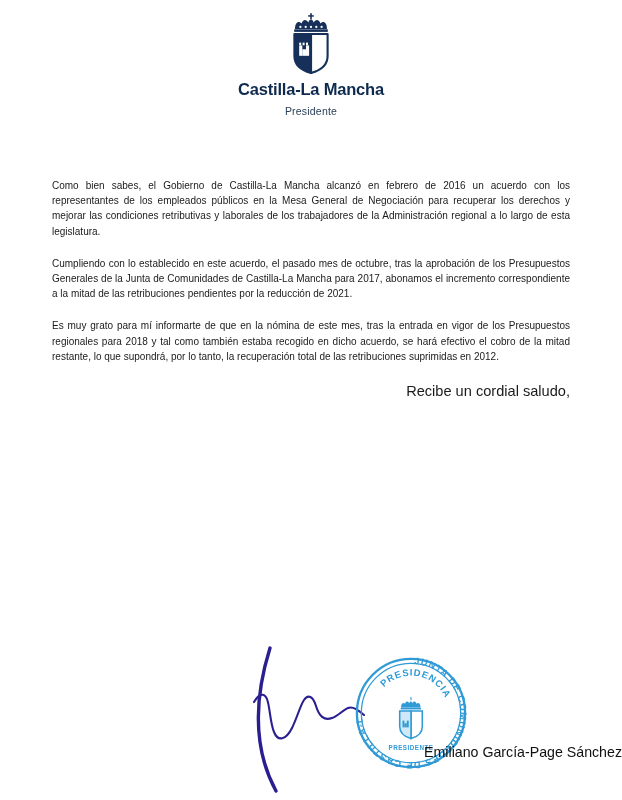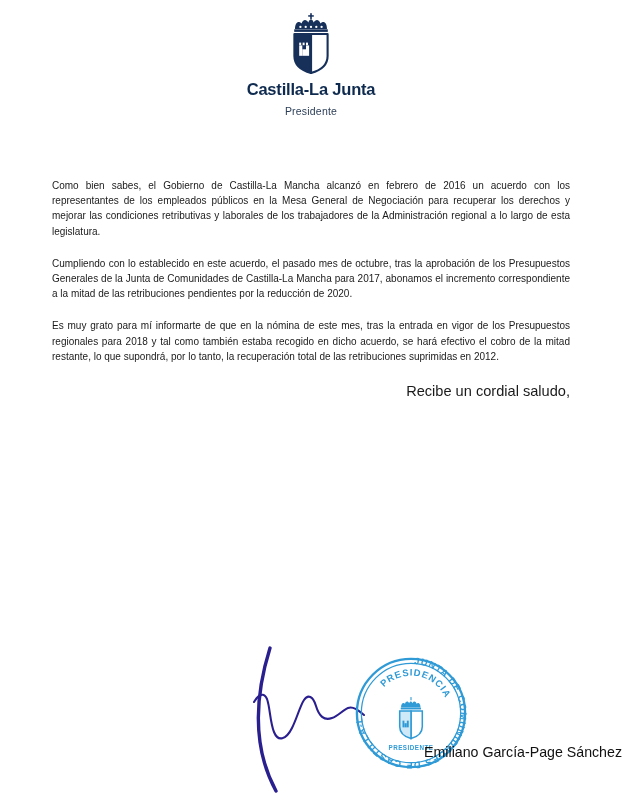--- a/index.html
+++ b/index.html
@@ -136,31 +136,31 @@
           <rect x="22.0" y="33.4" width="3.1" height="10.4"></rect>
           <rect x="18.3" y="37.3" width="3.7" height="6.5"></rect>
           <rect x="15.2" y="30.6" width="2.0" height="2.6"></rect>
           <rect x="18.6" y="30.6" width="2.0" height="2.6"></rect>
           <rect x="22.0" y="30.6" width="2.0" height="2.6"></rect>
         </g>
       </g>
     </svg>
   </span>
 
-  <div class="org-name">Castilla-La Junta</div>
+  <div class="org-name">Castilla-La Mancha</div>
 
   <div class="org-role">Presidente</div>
 </header>
 
 <main class="letter">
 
 
   <p class="para">Como bien sabes, el Gobierno de Castilla-La Mancha alcanzó en febrero de 2016 un acuerdo con los representantes de los empleados públicos en la Mesa General de Negociación para recuperar los derechos y mejorar las condiciones retributivas y laborales de los trabajadores de la Administración regional a lo largo de esta legislatura.</p>
 
-  <p class="para">Cumpliendo con lo establecido en este acuerdo, el pasado mes de octubre, tras la aprobación de los Presupuestos Generales de la Junta de Comunidades de Castilla-La Mancha para 2017, abonamos el incremento correspondiente a la mitad de las retribuciones pendientes por la reducción de 2020.</p>
+  <p class="para">Cumpliendo con lo establecido en este acuerdo, el pasado mes de octubre, tras la aprobación de los Presupuestos Generales de la Junta de Comunidades de Castilla-La Mancha para 2017, abonamos el incremento correspondiente a la mitad de las retribuciones pendientes por la reducción de 2021.</p>
 
   <p class="para">Es muy grato para mí informarte de que en la nómina de este mes, tras la entrada en vigor de los Presupuestos regionales para 2018 y tal como también estaba recogido en dicho acuerdo, se hará efectivo el cobro de la mitad restante, lo que supondrá, por lo tanto, la recuperación total de las retribuciones suprimidas en 2012.</p>
 
 
   <p class="closing">Recibe un cordial saludo,</p>
 </main>
 
 <section class="signature-block">
 
   

